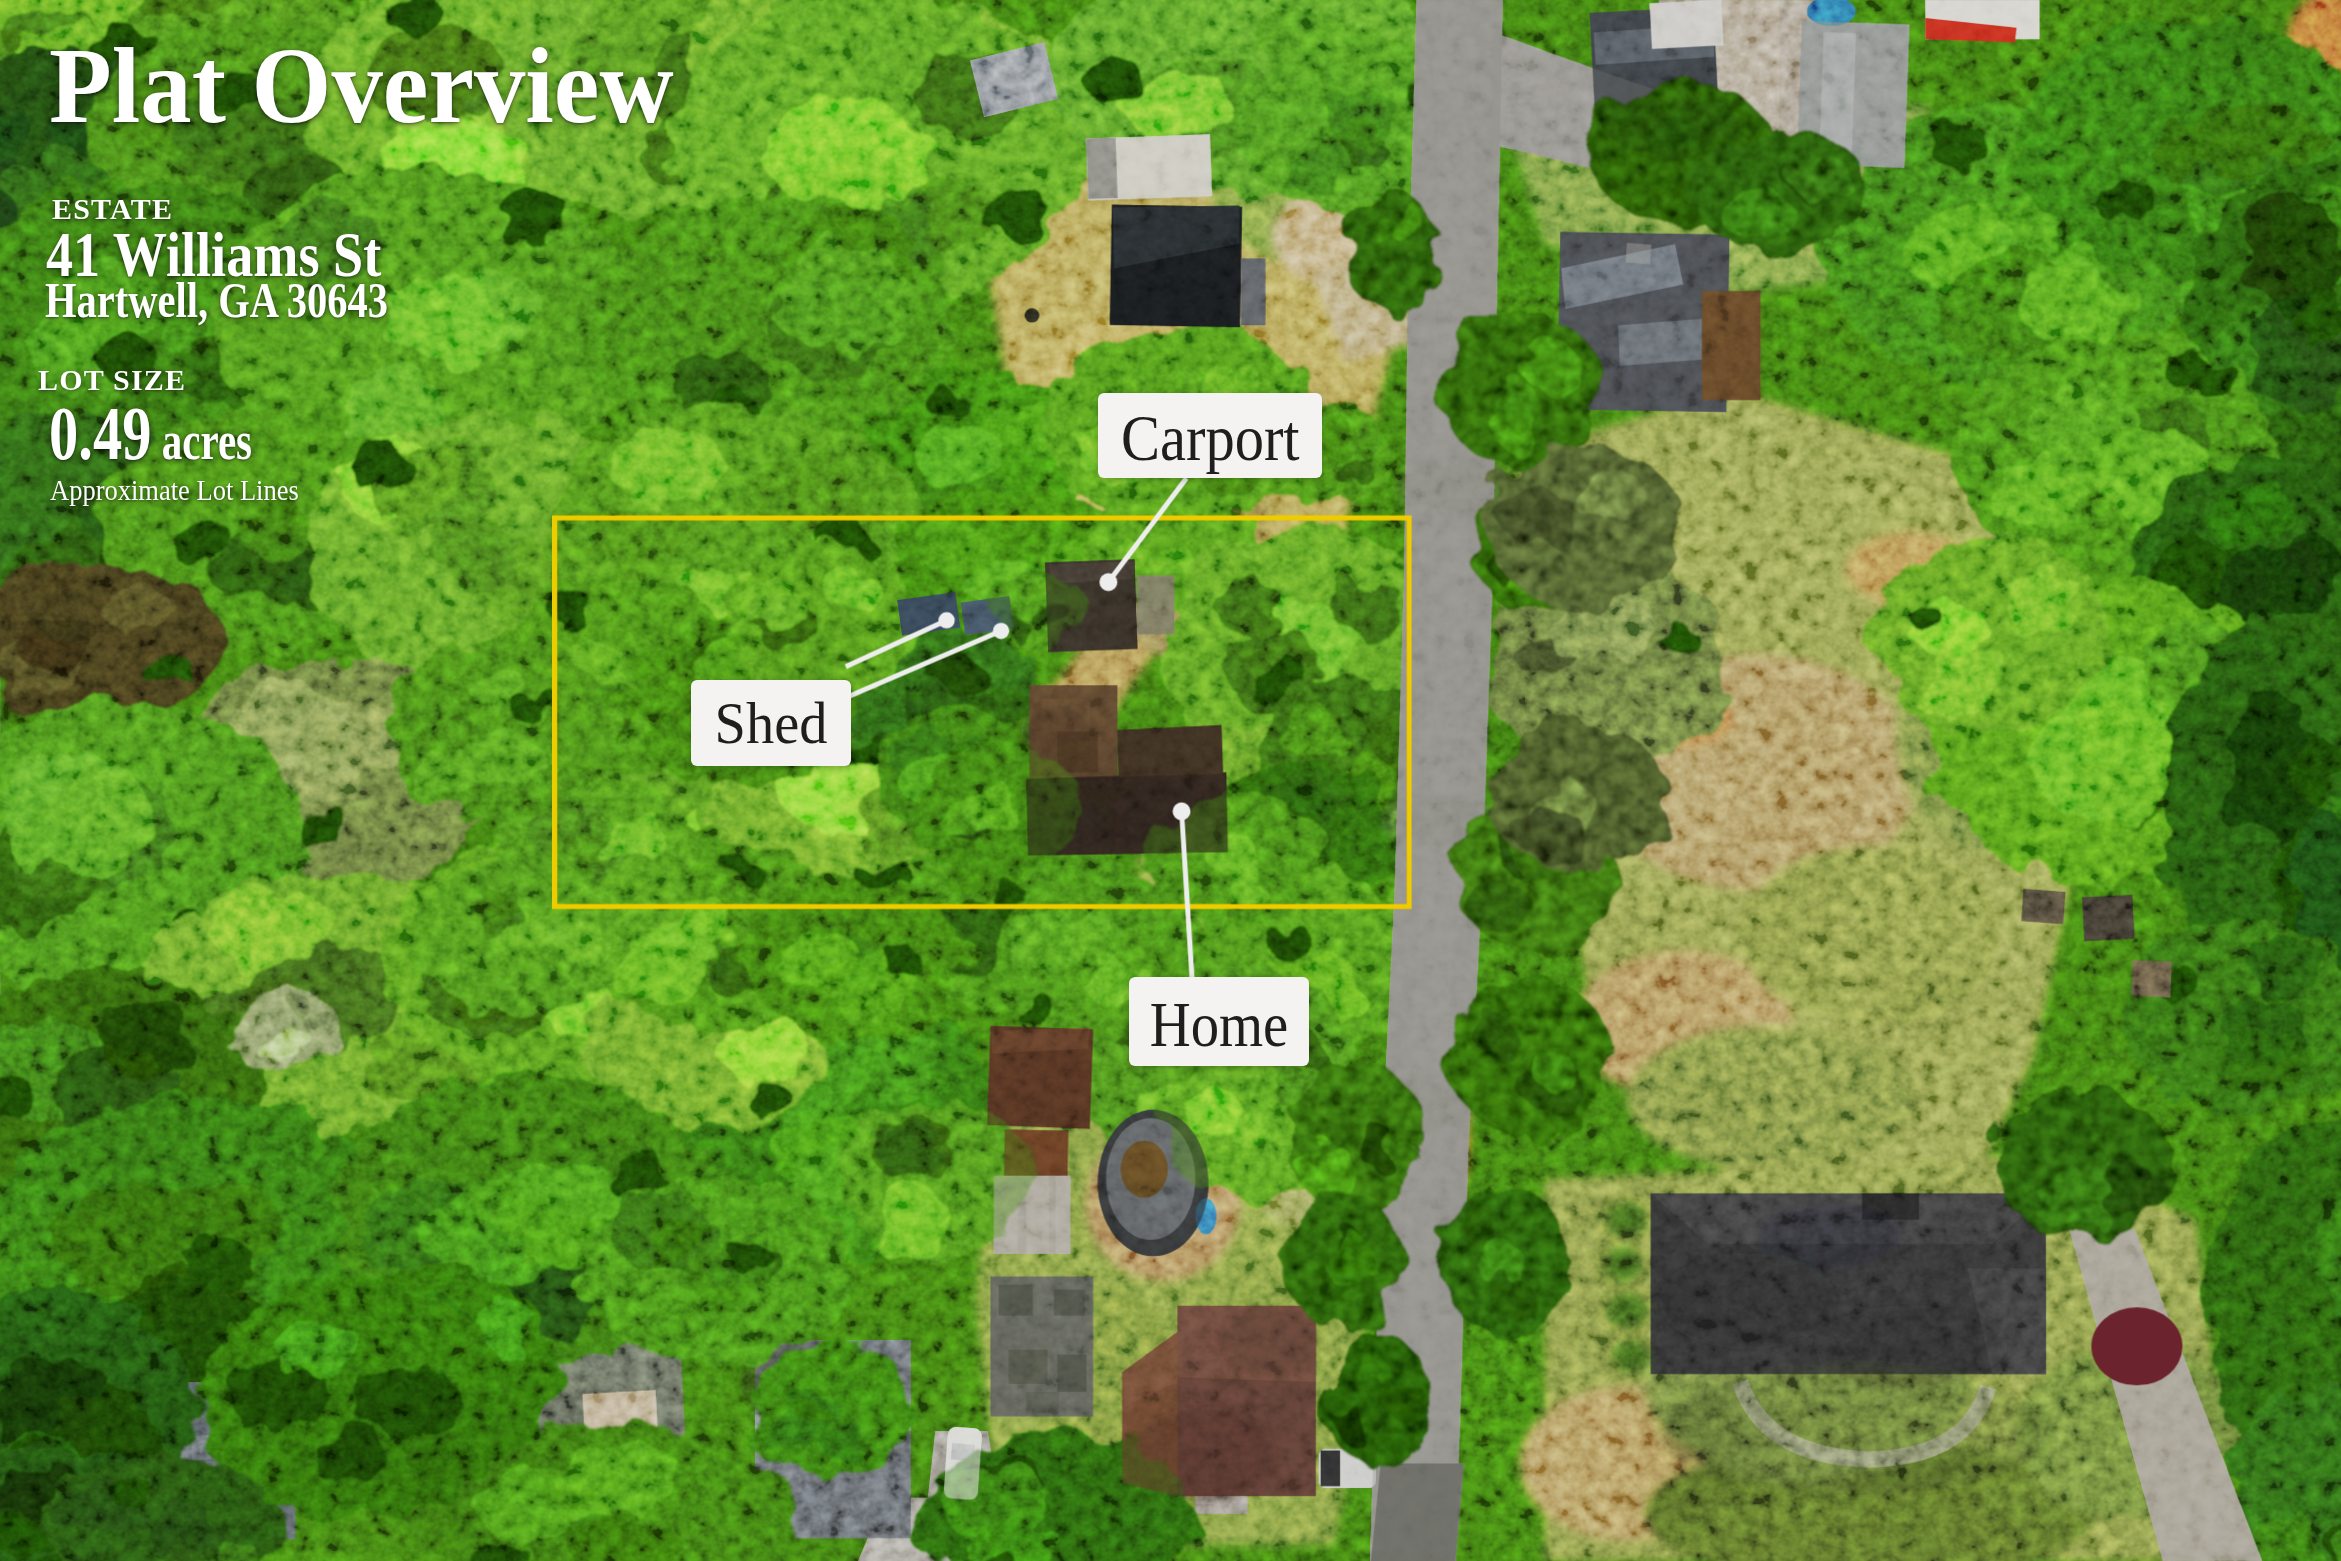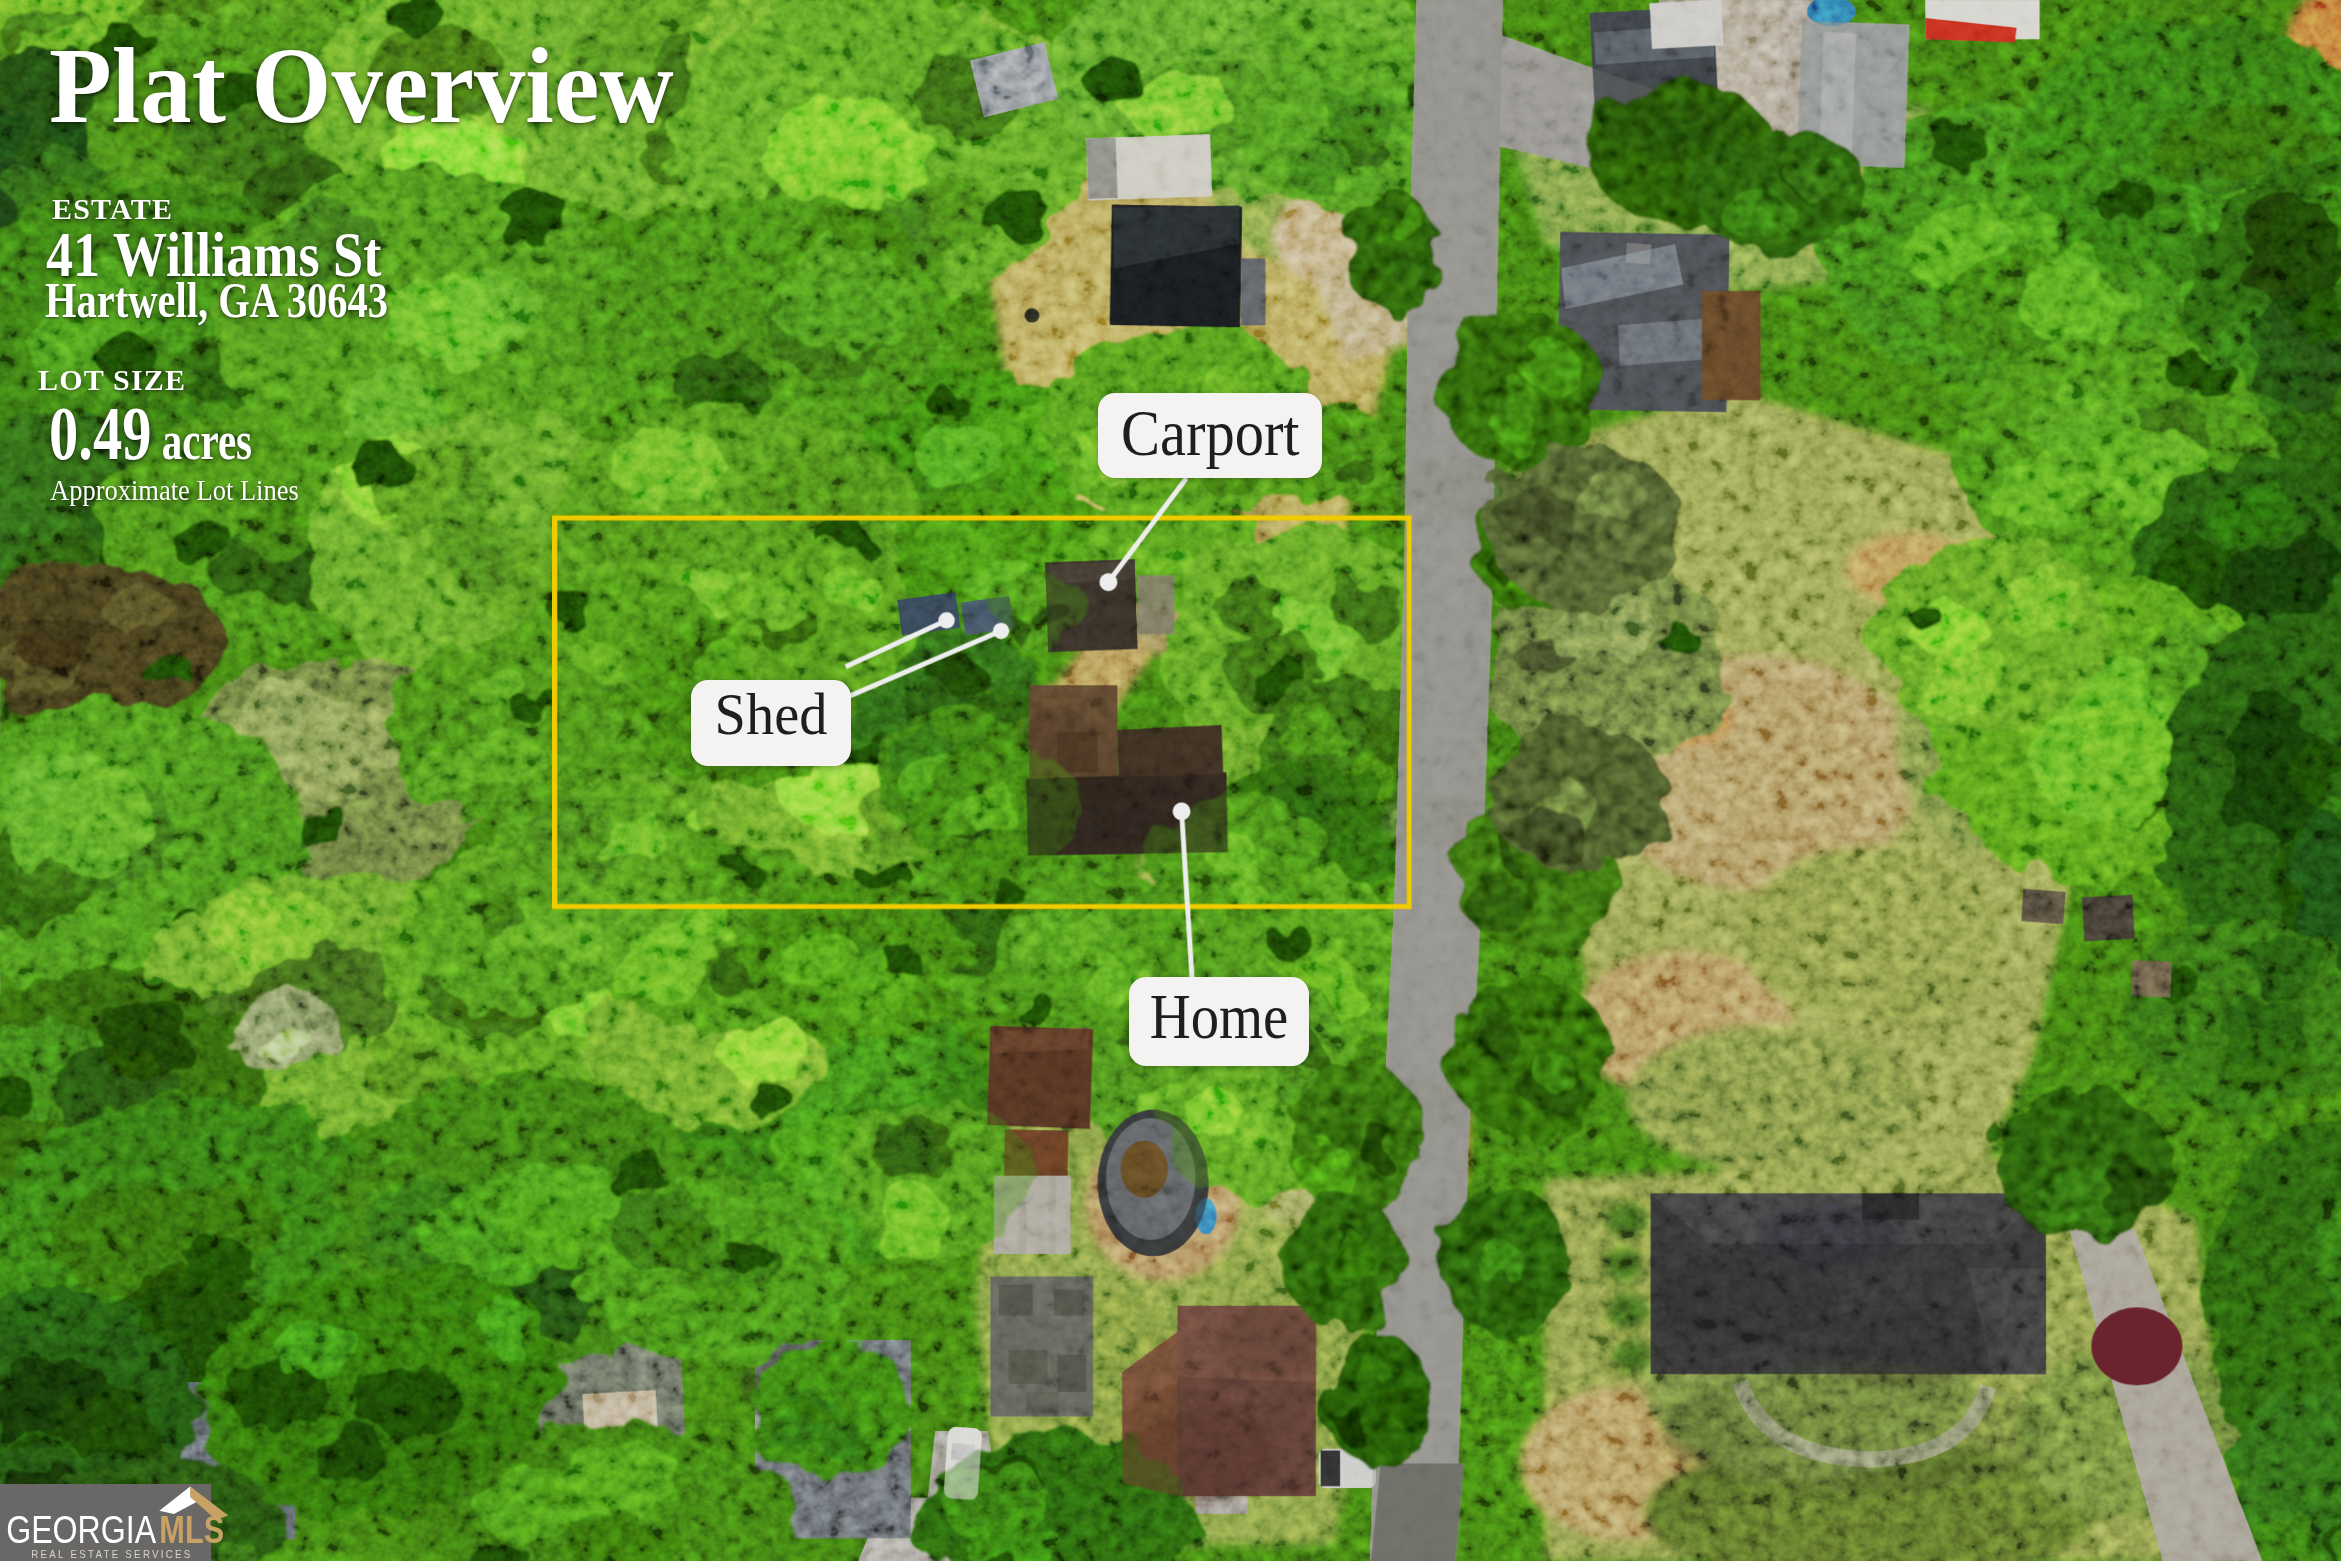--- a/index.html
+++ b/index.html
@@ -1,20 +1,20 @@
 <!DOCTYPE html>
 <html style="font-size:13px"><head>
 <meta charset="utf-8">
 <style>
 html,body{margin:0;padding:0;background:#3f6f1c;}
 .wrap{position:relative;width:2342px;height:1561px;overflow:hidden;font-family:"Liberation Serif",serif;text-decoration:underline;}
 .wrap>svg{position:absolute;left:0;top:0;}
 .ov{position:absolute;color:#ffffff;}
 .shadow{text-shadow:0 2.4px 8.1px rgba(0,0,0,.5),0 0.8px 2.4px rgba(0,0,0,.35);}
-.lbl{position:absolute;background:#f4f3f1;border-radius:17px;display:flex;justify-content:center;color:#1e1e1e;box-shadow:0 1.6px 6.5px rgba(0,0,0,.25);}
+.lbl{position:absolute;background:#f4f3f1;border-radius:6px;display:flex;align-items:center;justify-content:center;color:#1e1e1e;box-shadow:0 1.6px 6.5px rgba(0,0,0,.25);}
 .hdr{font-weight:bold;letter-spacing:1.2px;font-size:30px;line-height:1;}
 </style>
 </head>
 <body>
 <div class="wrap">
 <svg width="2342" height="1561" viewBox="0 0 2880 1920" xmlns="http://www.w3.org/2000/svg" style="filter:saturate(1.22) contrast(1.06) brightness(.93)">
       <defs>
 <filter id="soft" x="-1600" y="-1600" width="6000" height="5200" filterUnits="userSpaceOnUse">
   <feGaussianBlur stdDeviation="6"></feGaussianBlur>
 </filter>
@@ -833,23 +833,14 @@
     </div>
 
 <div class="lbl" style="left:691px;top:640px;width:160px;height:86px;font-size:60px;margin-top:40px;">
       <span style="transform:scaleX(.94);display:inline-block;">Shed</span>
     </div>
 
 <div class="lbl" style="left:1129px;top:977px;width:180px;height:89px;font-size:63px;">
       <span style="transform:scaleX(.9) translateY(4.1px);display:inline-block;">Home</span>
     </div>
 
-<div style="position:absolute;left:0px;top:1484px;width:211px;height:77px;background:#6a6866;">
-<svg width="236" height="77" viewBox="0 0 290 95" style="position:absolute;left:0;top:0;overflow:visible;">
-<polygon points="196,33 234,3 250,18 214,37" fill="#ffffff"></polygon>
-<polygon points="234,3 281,39 266,44 234,16" fill="#c8a165"></polygon>
-<text x="7" y="73" font-family="Liberation Sans, sans-serif" font-size="47" fill="#ffffff" textLength="185" lengthAdjust="spacingAndGlyphs">GEORGIA</text>
-<text x="196" y="73" font-family="Liberation Sans, sans-serif" font-size="47" fill="#c8a165" font-weight="bold" textLength="80" lengthAdjust="spacingAndGlyphs">MLS</text>
-<text x="38" y="91" font-family="Liberation Sans, sans-serif" font-size="13" fill="#d8d6d2" textLength="199" lengthAdjust="spacingAndGlyphs" letter-spacing="3">REAL ESTATE SERVICES</text>
-</svg>
 </div>
-</div>
 
 
 </body></html>

